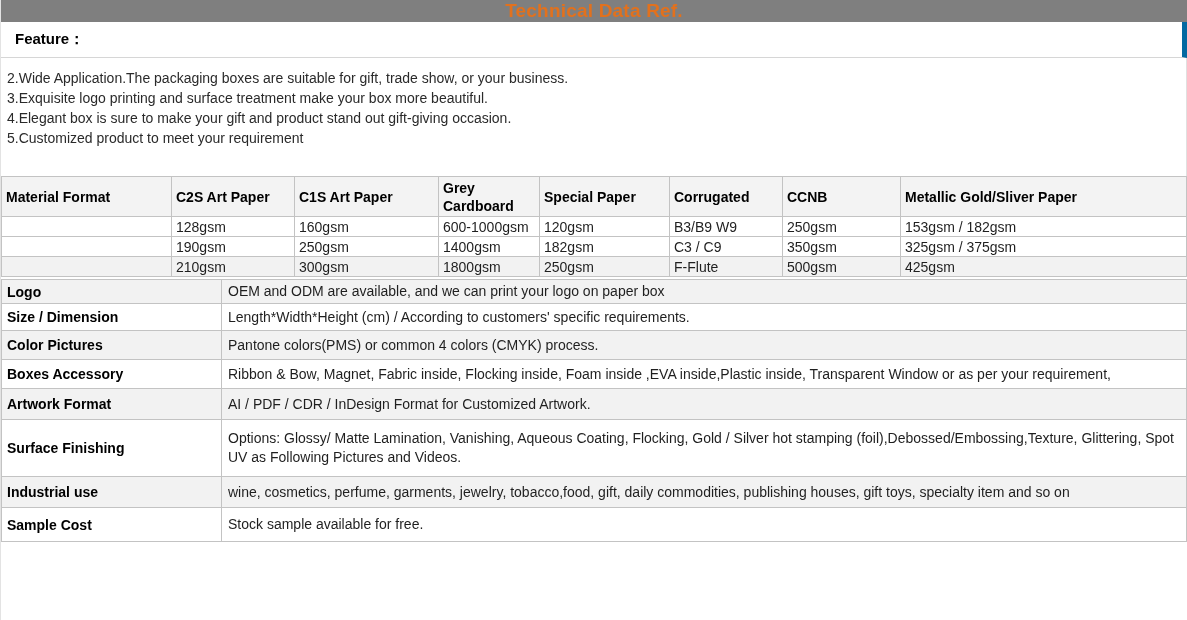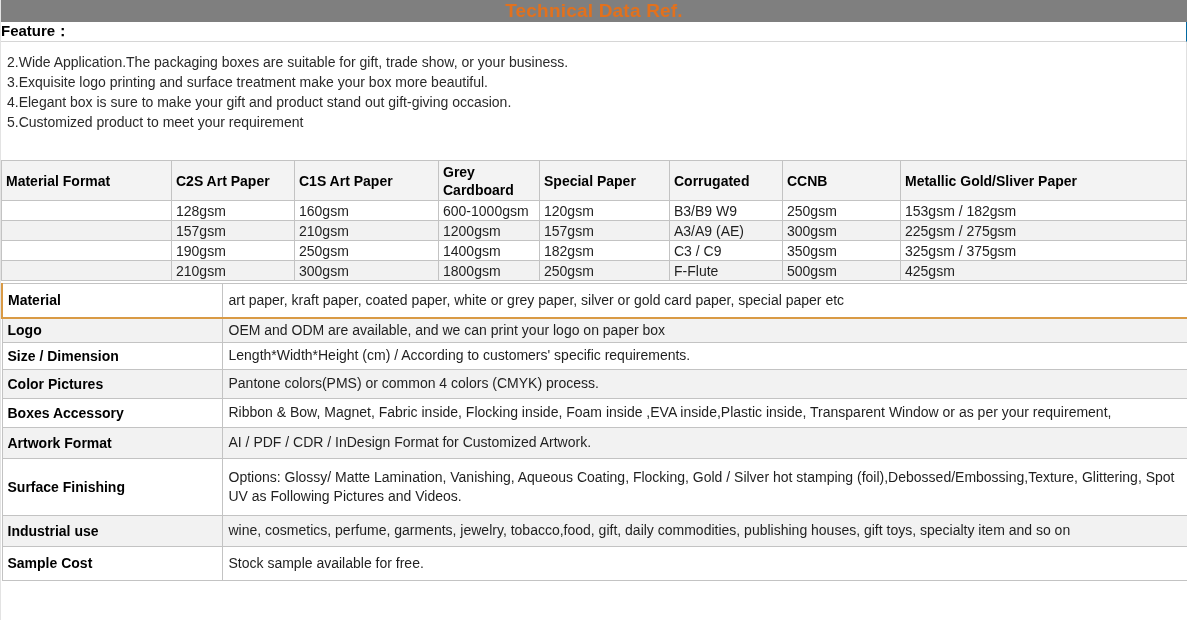--- a/index.html
+++ b/index.html
@@ -16,23 +16,23 @@
   .titlebar {
     height: 22px; background: #7f7f7f;
     display: flex; align-items: center; justify-content: center;
   }
   .titlebar .title {
     color: #e2711d; font-size: 19px; font-weight: bold; letter-spacing: 0.2px;
   }
 
   
   .feature-heading-row {
-    height: 20px; background: #fff;
-    border-bottom: 1px solid #d6d6d6; border-right: 1px solid #0369a1;
-    display: flex; align-items: center; padding-left: 0;
+    height: 36px; background: #fff;
+    border-bottom: 1px solid #d6d6d6; border-right: 5px solid #0369a1;
+    display: flex; align-items: center; padding-left: 14px;
   }
   .feature-heading-row .feature-heading { font-size: 15px; font-weight: bold; color: #000; }
 
   
   .feature-list { padding: 10px 6px 6px 6px; height: 118px; border-right: 1px solid #e0e0e0; }
   .feature-list .feature-item { font-size: 14px; line-height: 20px; color: #2a2a2a; white-space: nowrap; }
 
   
   table { border-collapse: collapse; table-layout: fixed; }
   .spec-table { width: 1185px; }
@@ -101,30 +101,20 @@
     <tr>
       <td></td>
       <td>128gsm</td>
       <td>160gsm</td>
       <td>600-1000gsm</td>
       <td>120gsm</td>
       <td>B3/B9 W9</td>
       <td>250gsm</td>
       <td>153gsm / 182gsm</td>
     </tr>
-    <tr class="alt">
-      <td></td>
-      <td>157gsm</td>
-      <td>210gsm</td>
-      <td>1200gsm</td>
-      <td>157gsm</td>
-      <td>A3/A9 (AE)</td>
-      <td>300gsm</td>
-      <td>225gsm / 275gsm</td>
-    </tr>
     <tr>
       <td></td>
       <td>190gsm</td>
       <td>250gsm</td>
       <td>1400gsm</td>
       <td>182gsm</td>
       <td>C3 / C9</td>
       <td>350gsm</td>
       <td>325gsm / 375gsm</td>
     </tr>
@@ -140,24 +130,20 @@
     </tr>
   </tbody>
     </table>
 
   <table class="info-table">
     <colgroup>
         <col style="width:220px">
         <col style="width:965px">
       </colgroup>
     <tbody>
-        <tr class="accent" style="height:34px">
-      <td class="label">Material</td>
-      <td class="value">art paper, kraft paper, coated paper, white or grey paper, silver or gold card paper, special paper etc</td>
-    </tr>
     <tr class="alt" style="height:24px">
       <td class="label">Logo</td>
       <td class="value">OEM and ODM are available, and we can print your logo on paper box</td>
     </tr>
     <tr style="height:27px">
       <td class="label">Size / Dimension</td>
       <td class="value">Length*Width*Height (cm) / According to customers' specific requirements.</td>
     </tr>
     <tr class="alt" style="height:29px">
       <td class="label">Color Pictures</td>

